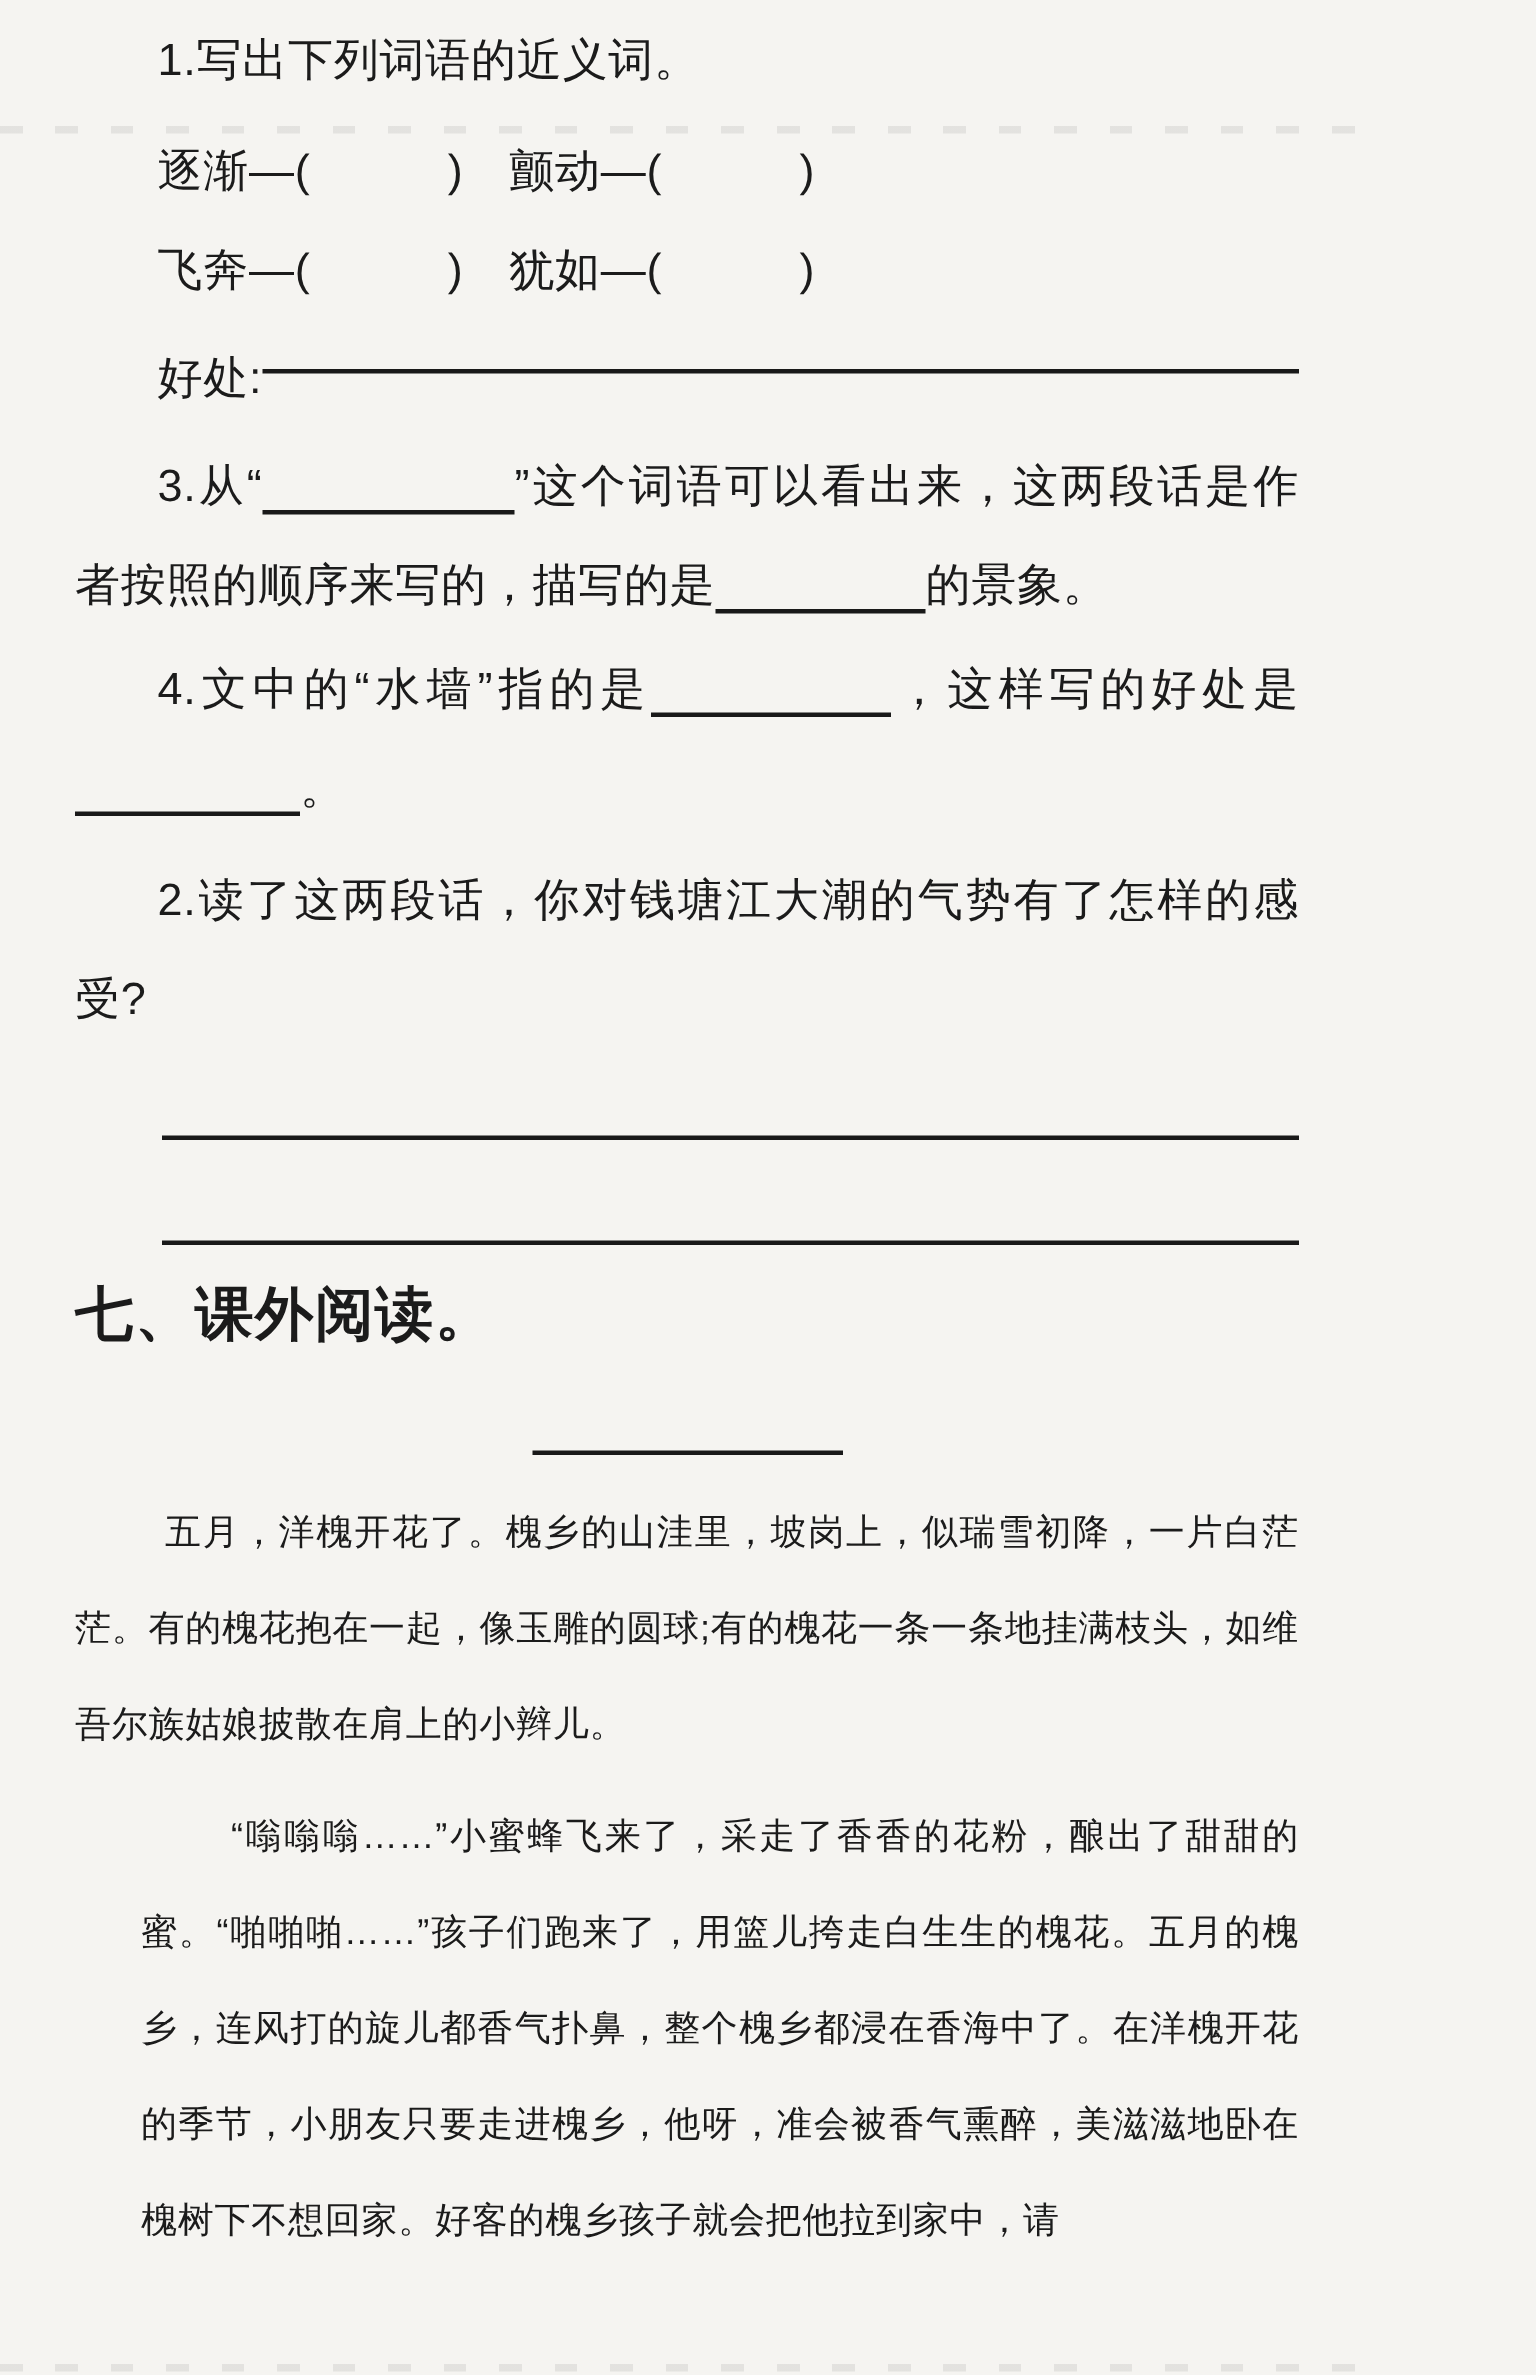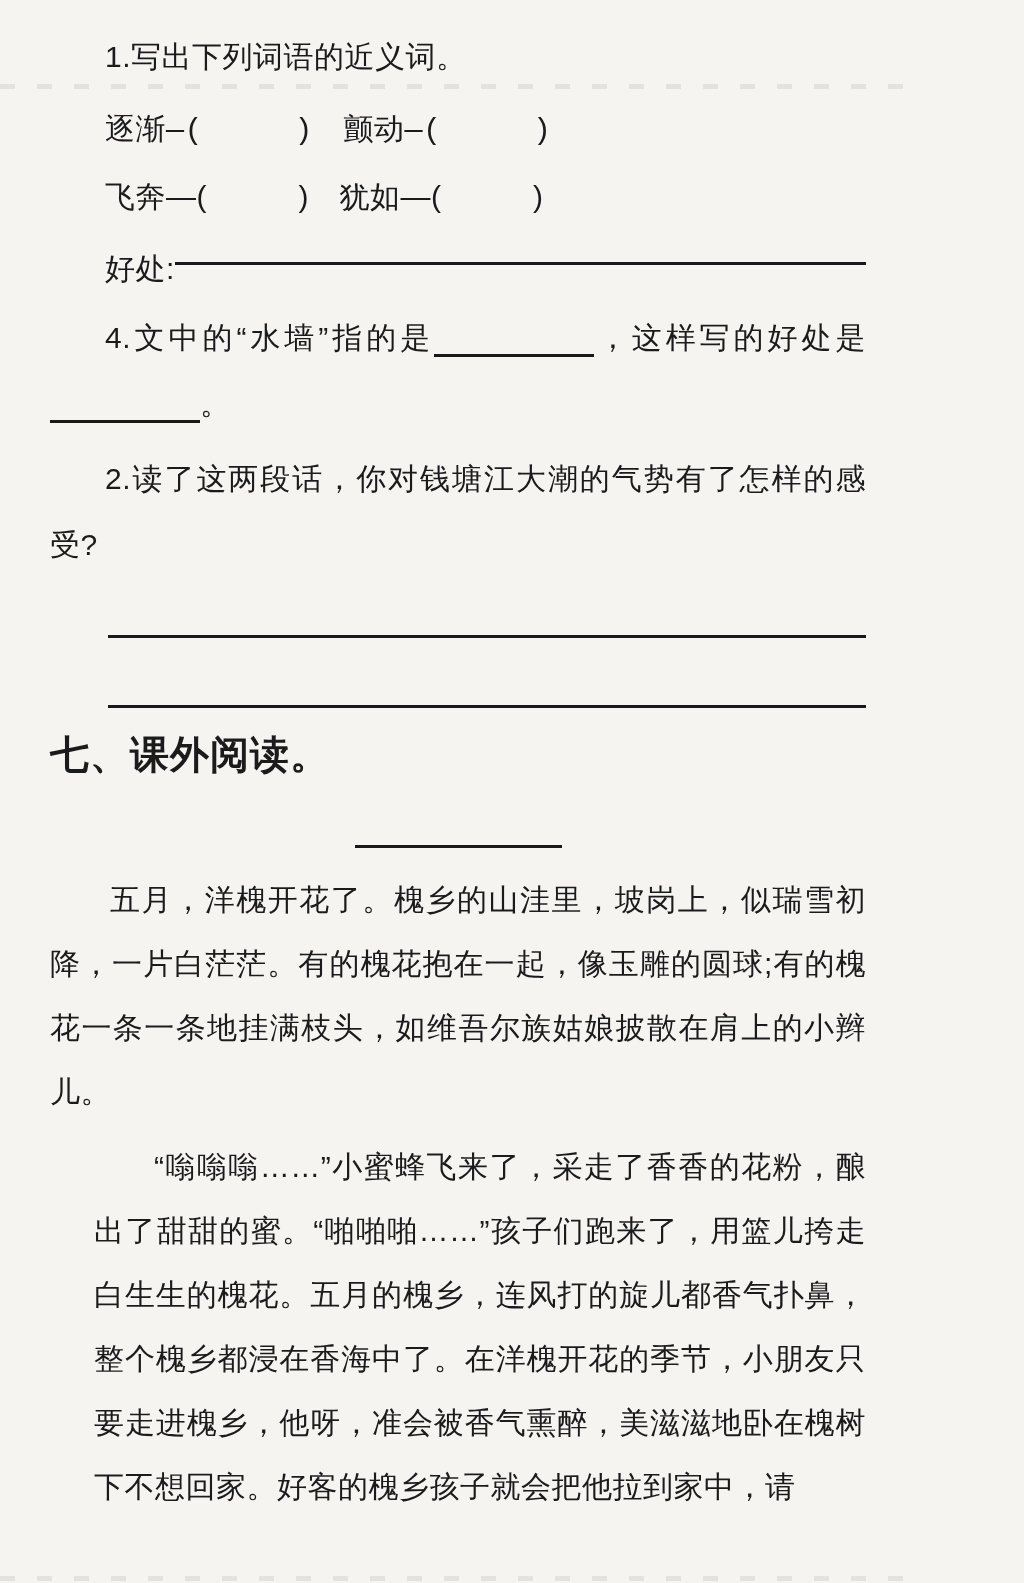--- a/index.html
+++ b/index.html
@@ -9,41 +9,41 @@
     background: #f5f4f1;
     color: #1b1b1b;
     font-family: "Liberation Sans", sans-serif;
     overflow: hidden;
   }
   .page {
     position: relative;
     box-sizing: border-box;
     width: 908px;
     height: 1583px;
-    padding: 24px 42px 0 50px;
+    padding: 8px 42px 0 50px;
   }
   
   .noise {
     position: absolute; left: 0; right: 0; height: 5px;
     background: repeating-linear-gradient(90deg,
       rgba(70,70,70,0.10) 0 15px, transparent 15px 37px);
     pointer-events: none;
   }
   .noise-1 { top: 84px; }
   .noise-2 { top: 1576px; }
 
   .q {
     margin: 0;
     font-size: 30px;
     line-height: 66px;
     text-indent: 55px;
     text-align: justify;
     letter-spacing: 0.5px;
   }
-  .row-1 { margin-top: 8px; font-family: Liberation Mono, monospace; }
+  .row-1 { margin-top: 8px; }
   .q2 { margin-top: 2px; }
   .q3 { margin-top: 6px; }
   .q4 { margin-top: 3px; }
   .q5 { margin-top: 9px; }
 
   .blank {
     display: inline-block;
     height: 34px;
     border-bottom: 3px solid #191919;
     vertical-align: -9px;
@@ -88,21 +88,21 @@
 
   .title-blank {
     width: 207px;
     height: 0;
     border-top: 3px solid #191919;
     margin: 65px auto 0 auto;
   }
 
   .para {
     margin: 20px 0 0 0;
-    font-size: 30px;
+    font-size: 24px;
     line-height: 64px;
     text-indent: 60px;
     text-align: justify;
     letter-spacing: 0.5px;
   }
   .para-2 { margin-top: 11px; margin-left: 44px; }
 </style>
 </head>
 <body>
 
@@ -114,20 +114,21 @@
     <p class="q">1.写出下列词语的近义词。</p>
     <p class="q row-1">逐渐—(　　　)　颤动—(　　　)</p>
     <p class="q">飞奔—(　　　)　犹如—(　　　)</p>
 
 
     <div class="benefit-line">
       <span>好处:</span>
       <span class="grow"></span>
     </div>
 
+    <p class="q q3"><span>3.从“</span><span class="blank w-168"></span><span>”这个词语可以看出来，这两段话是作者按照的顺序来写的，描写的是</span><span class="blank w-140"></span><span>的景象。</span></p>
 
     <p class="q q4"><span>4.文中的“水墙”指的是</span><span class="blank w-160"></span><span>，这样写的好处是</span><span class="blank w-150"></span><span>。</span></p>
 
     <p class="q q5">2.读了这两段话，你对钱塘江大潮的气势有了怎样的感受?</p>
 
     <div class="ans-line ans-first"></div>
     <div class="ans-line ans-second"></div>
   </section>
 
   <h2 class="section-heading">七、课外阅读。</h2>

